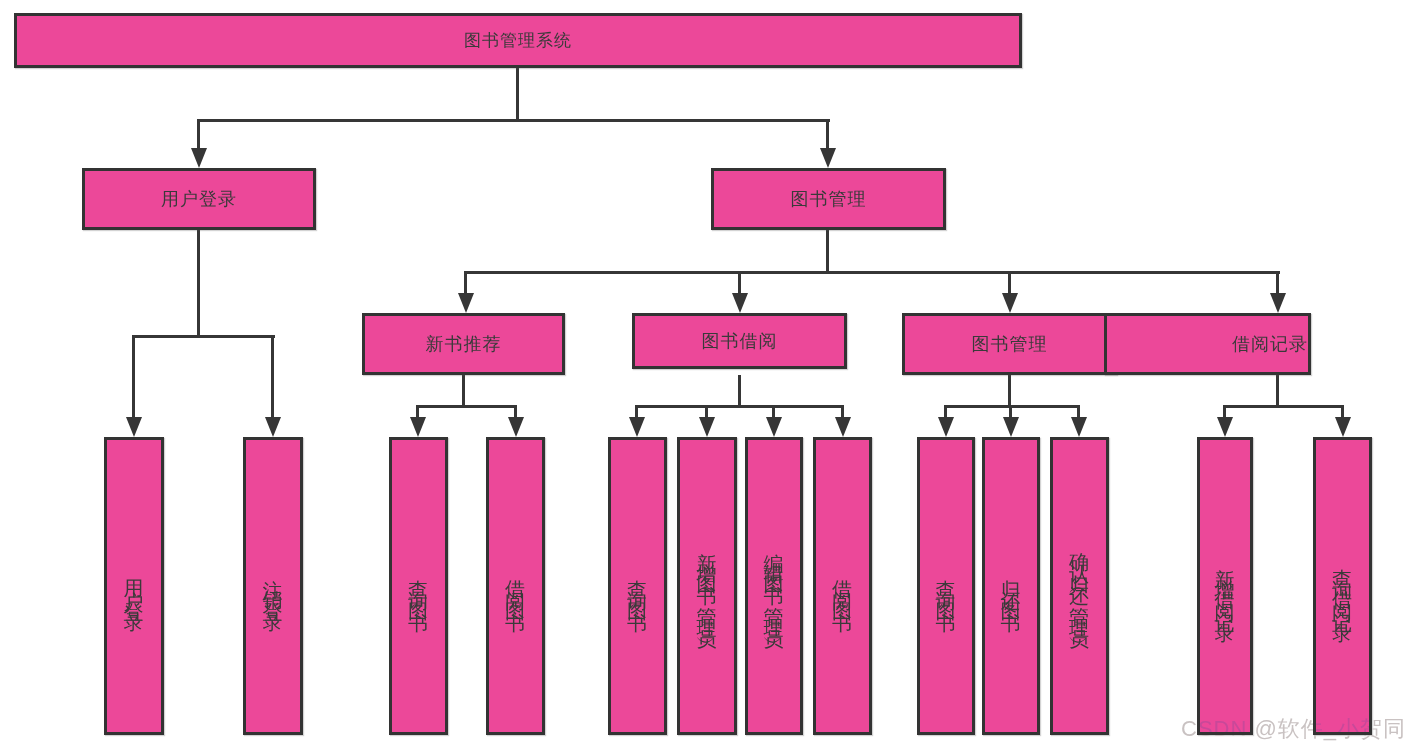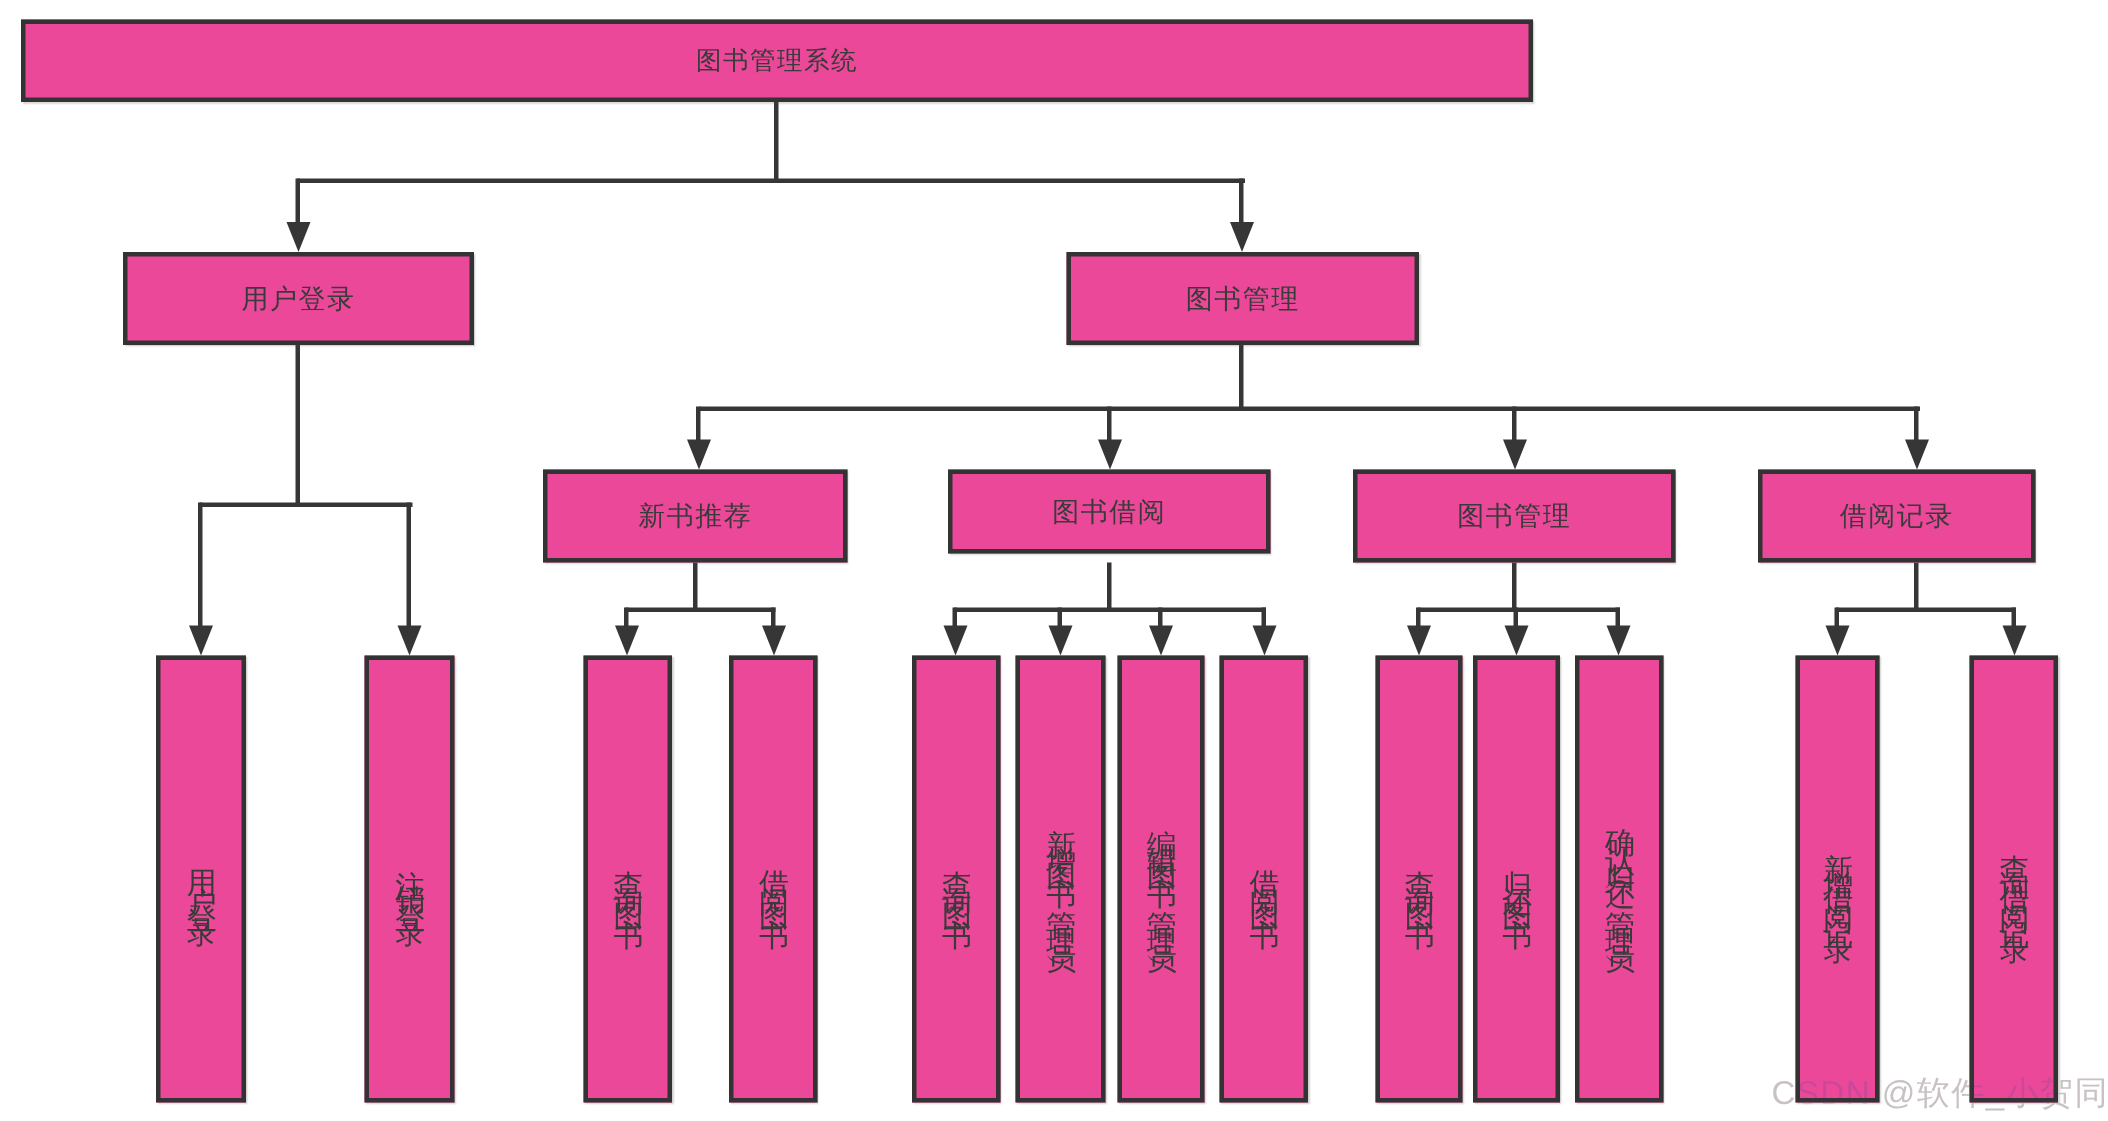--- a/index.html
+++ b/index.html
@@ -122,21 +122,21 @@
 
   <div class="box hbox" style="left:711px;top:168px;width:235px;height:62px;">
     <span>图书管理</span>
   </div>
   <div class="box hbox" style="left:632px;top:313px;width:215px;height:56px;">
     <span>图书借阅</span>
   </div>
   <div class="box hbox" style="left:902px;top:313px;width:215px;height:62px;">
     <span>图书管理</span>
   </div>
-  <div class="box hbox" style="left:1172px;top:313px;width:185px;height:62px;">
+  <div class="box hbox" style="left:1104px;top:313px;width:207px;height:62px;justify-content:flex-end;">
     <span>借阅记录</span>
   </div>
 
   <div class="box vbox" style="left:104px;top:437px;width:60px;height:298px;">
     <span class="vtext">用户登录</span>
   </div>
   <div class="box vbox" style="left:243px;top:437px;width:60px;height:298px;">
     <span class="vtext">注销登录</span>
   </div>
 

